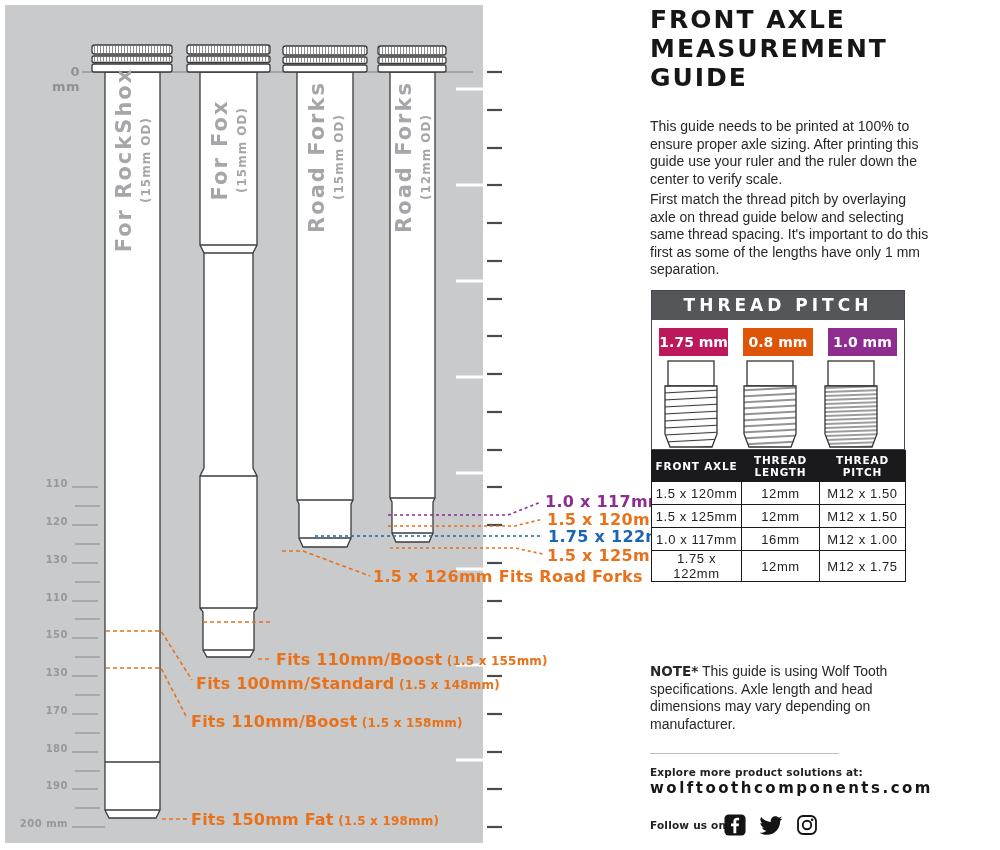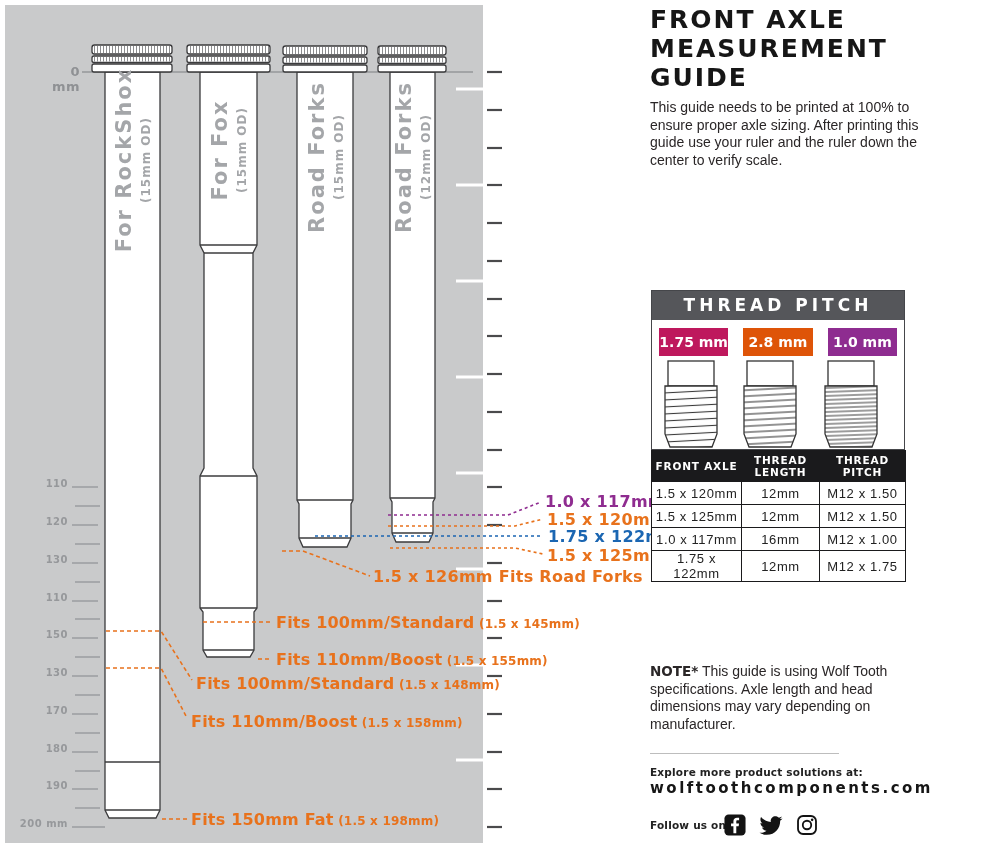--- a/index.html
+++ b/index.html
@@ -235,24 +235,20 @@
     <span class="axle-name">Road Forks</span>
     <span class="axle-od">(12mm OD)</span>
   </div>
 
   <div class="abs size-callout c-purple" style="left:545px; top:492px">1.0 x 117mm</div>
   <div class="abs size-callout c-orange" style="left:547px; top:510px">1.5 x 120mm</div>
   <div class="abs size-callout c-blue" style="left:548px; top:527px">1.75 x 122mm</div>
   <div class="abs size-callout c-orange" style="left:547px; top:546px">1.5 x 125mm</div>
   <div class="abs size-callout c-orange" style="left:373px; top:567px">1.5 x 126mm Fits Road Forks</div>
 
-  <div class="abs fit" style="left:276px; top:613px">
-    <span class="fit-main">Fits 100mm/Standard</span>
-    <span class="fit-sub">(1.5 x 145mm)</span>
-  </div>
   <div class="abs fit" style="left:276px; top:650px">
     <span class="fit-main">Fits 110mm/Boost</span>
     <span class="fit-sub">(1.5 x 155mm)</span>
   </div>
   <div class="abs fit" style="left:196px; top:674px">
     <span class="fit-main">Fits 100mm/Standard</span>
     <span class="fit-sub">(1.5 x 148mm)</span>
   </div>
   <div class="abs fit" style="left:191px; top:712px">
     <span class="fit-main">Fits 110mm/Boost</span>
@@ -260,21 +256,22 @@
   </div>
   <div class="abs fit" style="left:191px; top:810px">
     <span class="fit-main">Fits 150mm Fat</span>
     <span class="fit-sub">(1.5 x 198mm)</span>
   </div>
 
   <h1 class="abs title">FRONT AXLE
 MEASUREMENT
 GUIDE</h1>
 
-  <p class="abs para" style="top:99px">This guide needs to be printed at 100% to ensure proper axle sizing. After printing this guide use your ruler and the ruler down the center to verify scale.</p>
+  <p class="abs para" style="top:118px">This guide needs to be printed at 100% to ensure proper axle sizing. After printing this guide use your ruler and the ruler down the center to verify scale.</p>
+  <p class="abs para" style="top:191px">First match the thread pitch by overlaying axle on thread guide below and selecting same thread spacing. It's important to do this first as some of the lengths have only 1 mm separation.</p>
 
   <div class="abs tp-panel">
     <div class="tp-header">THREAD PITCH</div>
     <svg class="tp-bolts" viewBox="0 0 252 130">
       <defs>
         <pattern id="p175" width="6" height="7" patternUnits="userSpaceOnUse" patternTransform="rotate(-3)">
           <line x1="0" y1="3.5" x2="6" y2="3.5" stroke="#3a3a3a" stroke-width="1.1"></line>
         </pattern>
         <pattern id="p150" width="6" height="6" patternUnits="userSpaceOnUse" patternTransform="rotate(-3)">
           <line x1="0" y1="3" x2="6" y2="3" stroke="#3a3a3a" stroke-width="1.1"></line>
@@ -294,21 +291,21 @@
         <path d="M92,66 H144 V114 L139,127 H97 L92,114 Z" fill="url(#p150)" stroke="none"></path>
       </g>
       <g>
         <rect x="176" y="41" width="46" height="25" fill="#fff" stroke="#333" stroke-width="1.3"></rect>
         <path d="M173,66 H225 V114 L220,127 H178 L173,114 Z" fill="#fff" stroke="#333" stroke-width="1.3"></path>
         <path d="M173,66 H225 V114 L220,127 H178 L173,114 Z" fill="url(#p100)" stroke="none"></path>
       </g>
     </svg>
     <div class="tp-badges">
       <div class="tp-badge badge-0">1.75 mm</div>
-      <div class="tp-badge badge-1">2.8 mm</div>
+      <div class="tp-badge badge-1">0.8 mm</div>
       <div class="tp-badge badge-2">1.0 mm</div>
     </div>
   </div>
 
   <table class="abs spec-table">
     <tbody>
         <tr>
       <th style="width:90px">FRONT AXLE</th>
       <th style="width:78px">THREAD LENGTH</th>
       <th style="width:86px">THREAD PITCH</th>

